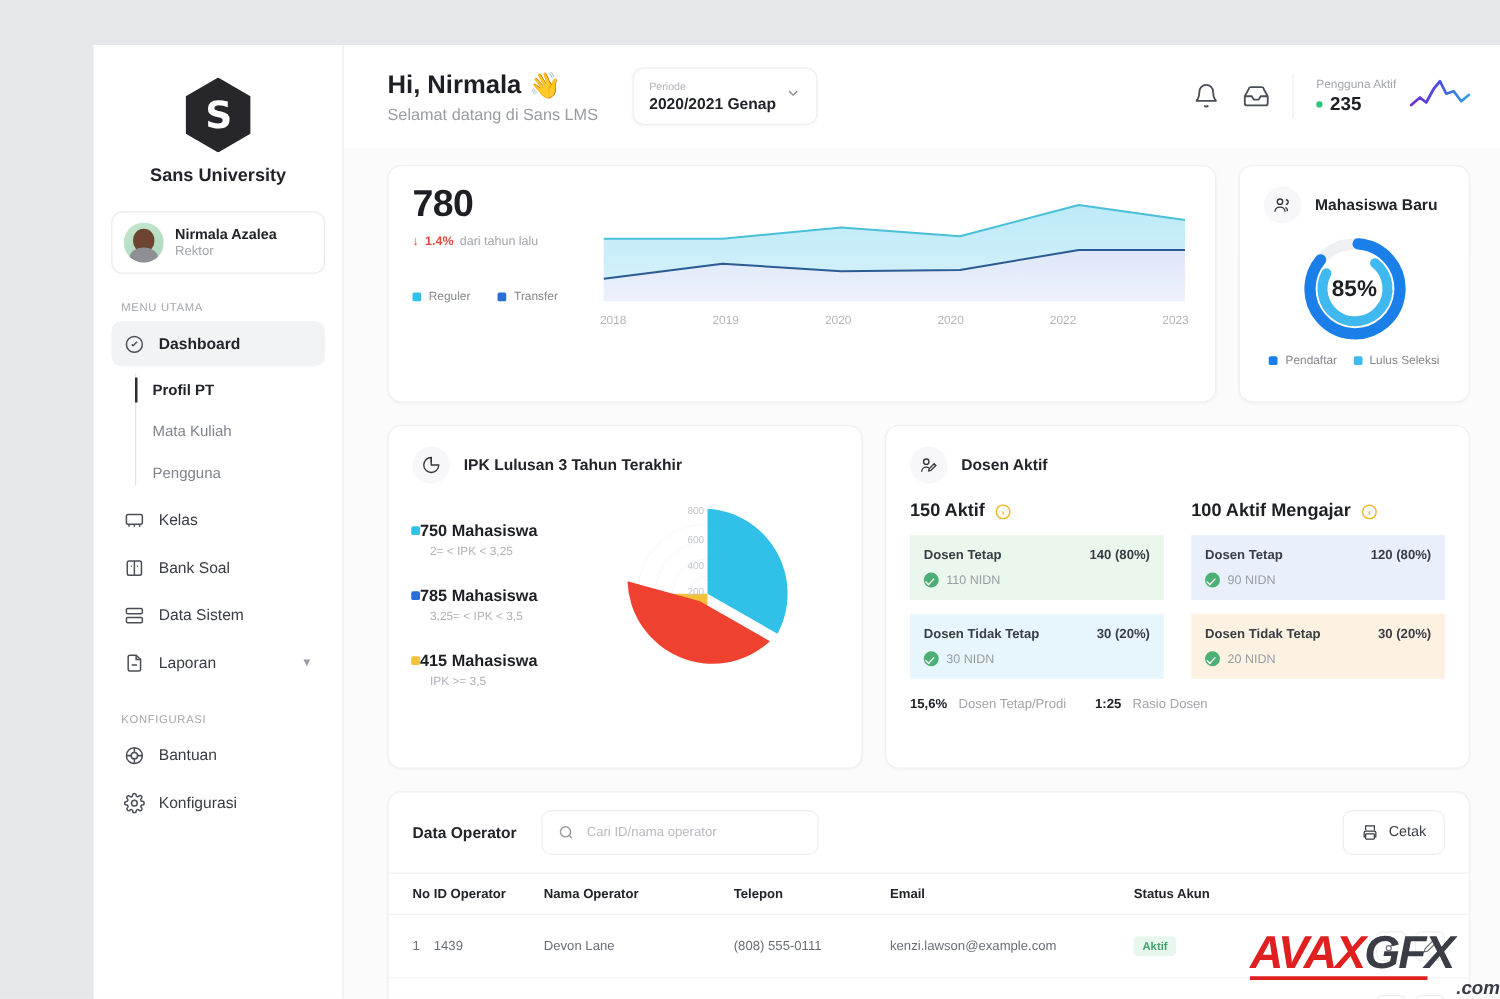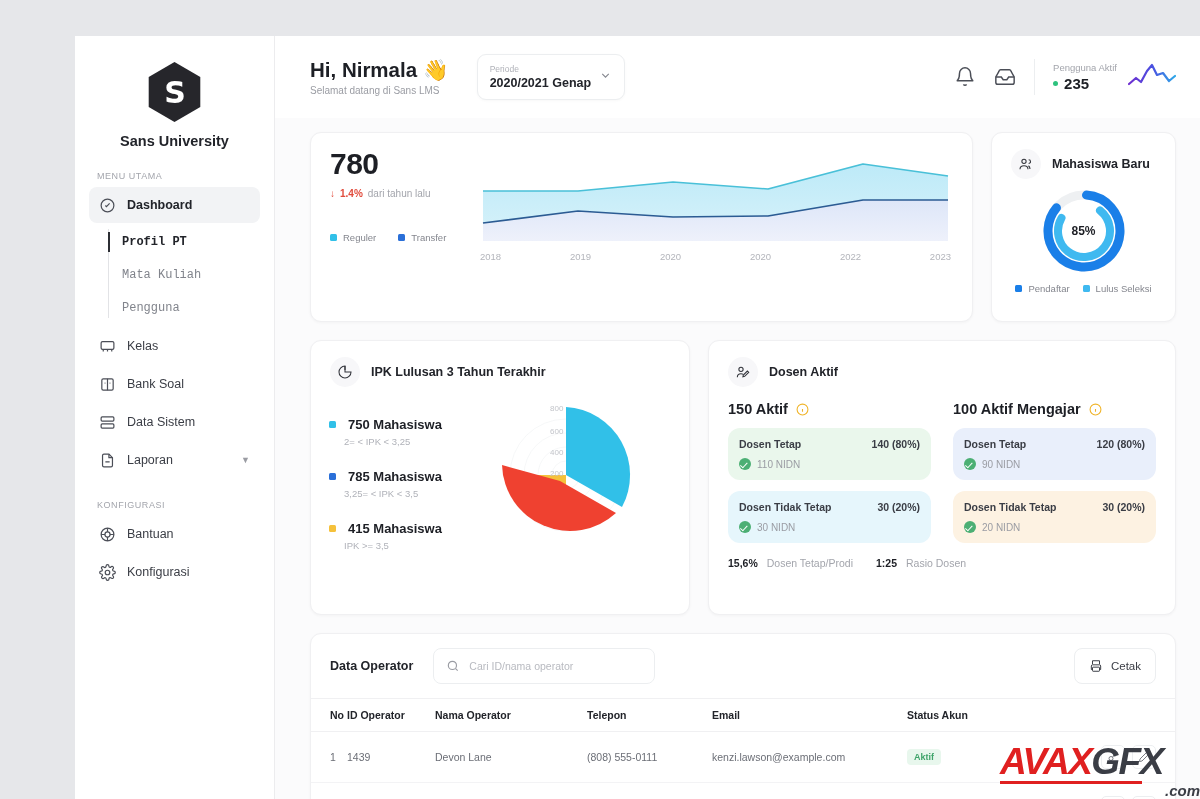--- a/index.html
+++ b/index.html
@@ -76,21 +76,21 @@
   .nav-item {
     display: flex; align-items: center; gap: 11px;
     height: 36px; padding: 0 10px; border-radius: 8px;
     font-size: 12.5px; color: #3a3d45; cursor: pointer;
     margin-bottom: 2px;
   }
   .nav-item.active { background: #f2f3f5; font-weight: bold; color: #22242a; }
   .nav-item .caret { margin-left: auto; color: #9a9ca3; font-size: 9px; }
   .nav-icon { width: 17px; height: 17px; flex: 0 0 17px; color: #4b4e57; }
   .nav-icon svg { display: block; width: 17px; height: 17px; }
-  .subnav { position: relative; margin: 2px 0 4px 19px; padding-left: 14px; font-family: Liberation Mono, monospace; }
+  .subnav { position: relative; margin: 2px 0 4px 19px; padding-left: 14px; }
   .subnav::before {
     content: ""; position: absolute; left: 0; top: 4px; bottom: 6px;
     width: 1px; background: #e2e3e6;
   }
   .subnav-item {
     height: 33px; display: flex; align-items: center;
     font-size: 12px; color: #81848c; cursor: pointer;
   }
   .subnav-item.active { color: #22242a; font-weight: bold; }
   .subnav-item.active::before {
@@ -101,21 +101,21 @@
   
   .main { flex: 1; min-width: 0; background: #fbfbfc; position: relative; overflow: hidden; }
   .topbar {
     height: 82px; display: flex; align-items: center;
     padding: 0 24px 0 35px; background: #ffffff;
   }
   .greet-title {
     font-size: 20.5px; font-weight: bold; color: #1d1f25;
     display: flex; align-items: center; gap: 6px;
   }
-  .greet-sub { font-size: 10px; color: #9a9ca3; margin-top: 3px; }
+  .greet-sub { font-size: 13px; color: #9a9ca3; margin-top: 3px; }
   .period-select {
     margin-left: 28px; width: 148px; height: 46px;
     border: 1px solid #eceef0; border-radius: 9px; background: #fff;
     padding: 5px 12px; display: flex; flex-direction: column; justify-content: center;
     position: relative; cursor: pointer;
     box-shadow: 0 1px 3px rgba(0,0,0,0.03);
   }
   .period-label { font-size: 8.5px; color: #b0b2b9; }
   .period-value { font-size: 12.5px; color: #22242a; font-weight: bold; margin-top: 2px; }
   .period-caret { position: absolute; right: 12px; top: 50%; transform: translateY(-50%); color: #84868e; }
@@ -156,46 +156,46 @@
   .chart-area { flex: 1; min-width: 0; position: relative; padding-top: 2px; }
   .chart-area svg { display: block; width: 100%; height: 96px; }
   .xaxis { display: flex; justify-content: space-between; padding: 0 2px; margin-top: 6px; }
   .xaxis span { font-size: 9.5px; color: #b3b5bb; }
 
   .card-donut { width: 185px; flex: 0 0 185px; height: 190px; }
   .donut-wrap { display: flex; justify-content: center; margin-top: 4px; position: relative; }
   .donut-center {
     position: absolute; left: 0; right: 0; top: 0; bottom: 0;
     display: flex; align-items: center; justify-content: center;
-    font-size: 12px; font-weight: bold; color: #1d1f25;
+    font-size: 18px; font-weight: bold; color: #1d1f25;
   }
   .donut-legend { display: flex; justify-content: center; gap: 13px; margin-top: 4px; }
 
   .row2 { display: flex; gap: 18px; margin-top: 18px; }
   .card-pie { width: 380px; flex: 0 0 380px; height: 275px; position: relative; }
   .pie-body { display: flex; padding: 16px 18px 0 18px; }
   .pie-legend { width: 155px; flex: 0 0 155px; padding-top: 14px; }
   .pl-item { margin-bottom: 22px; }
-  .pl-top { display: flex; align-items: center; gap: 12px; }
+  .pl-top { display: flex; align-items: center; gap: 0; }
   .pl-main { font-size: 13px; font-weight: bold; color: #1d1f25; }
   .pl-sub { font-size: 9.5px; color: #b0b2b9; margin-top: 4px; margin-left: 15px; }
   .pie-graph { flex: 1; position: relative; }
   .pie-graph svg { display: block; }
   .pie-ticks { position: absolute; left: 0; top: 0; }
   .pie-ticks span { position: absolute; font-size: 8px; color: #c3c5ca; }
 
   .card-dosen { flex: 1; height: 275px; }
   .dosen-body { padding: 14px 19px 0 19px; }
   .dosen-cols { display: flex; gap: 22px; }
   .dcol { flex: 1; min-width: 0; }
   .dcol-head { display: flex; align-items: center; gap: 8px; }
   .dcol-title { font-size: 14.5px; font-weight: bold; color: #1d1f25; }
   .info-ico { width: 13px; height: 13px; color: #f0b429; }
   .info-ico svg { width: 13px; height: 13px; display: block; }
-  .dbox { border-radius: 12px; padding: 10px 11px; margin-top: 11px; }
+  .dbox { border-radius: 0; padding: 10px 11px; margin-top: 11px; }
   .dbox-row { display: flex; align-items: center; }
   .dbox-name { font-size: 10.5px; font-weight: bold; color: #3a3d45; }
   .dbox-val { margin-left: auto; font-size: 10.5px; font-weight: bold; color: #3a3d45; }
   .dbox-sub { display: flex; align-items: center; gap: 6px; margin-top: 8px; font-size: 10px; color: #9a9ca3; }
   .chk { width: 12px; height: 12px; border-radius: 50%; background: #4caf74; position: relative; flex: 0 0 12px; }
   .chk::after {
     content: ""; position: absolute; left: 3.4px; top: 2.6px;
     width: 3px; height: 5.5px; border: solid #fff; border-width: 0 1.5px 1.5px 0;
     transform: rotate(43deg);
   }
@@ -261,20 +261,27 @@
 <div class="app">
 
   <aside class="sidebar">
     <div class="brand">
       <div class="logo-hex">
         <span>S</span>
       </div>
       <div class="brand-name">Sans University</div>
     </div>
 
+    <div class="profile-card">
+      <div class="avatar"></div>
+      <div class="profile-text">
+        <div class="profile-name">Nirmala Azalea</div>
+        <div class="profile-role">Rektor</div>
+      </div>
+    </div>
 
     <div class="menu-label">MENU UTAMA</div>
 
     <div class="nav-item active">
       <span class="nav-icon">
         <svg viewBox="0 0 24 24" fill="none" stroke="currentColor" stroke-width="1.7">
             <circle cx="12" cy="12" r="9"></circle>
             <path d="M15 9l-4.5 4.5L9 12"></path>
           </svg>
       </span>

